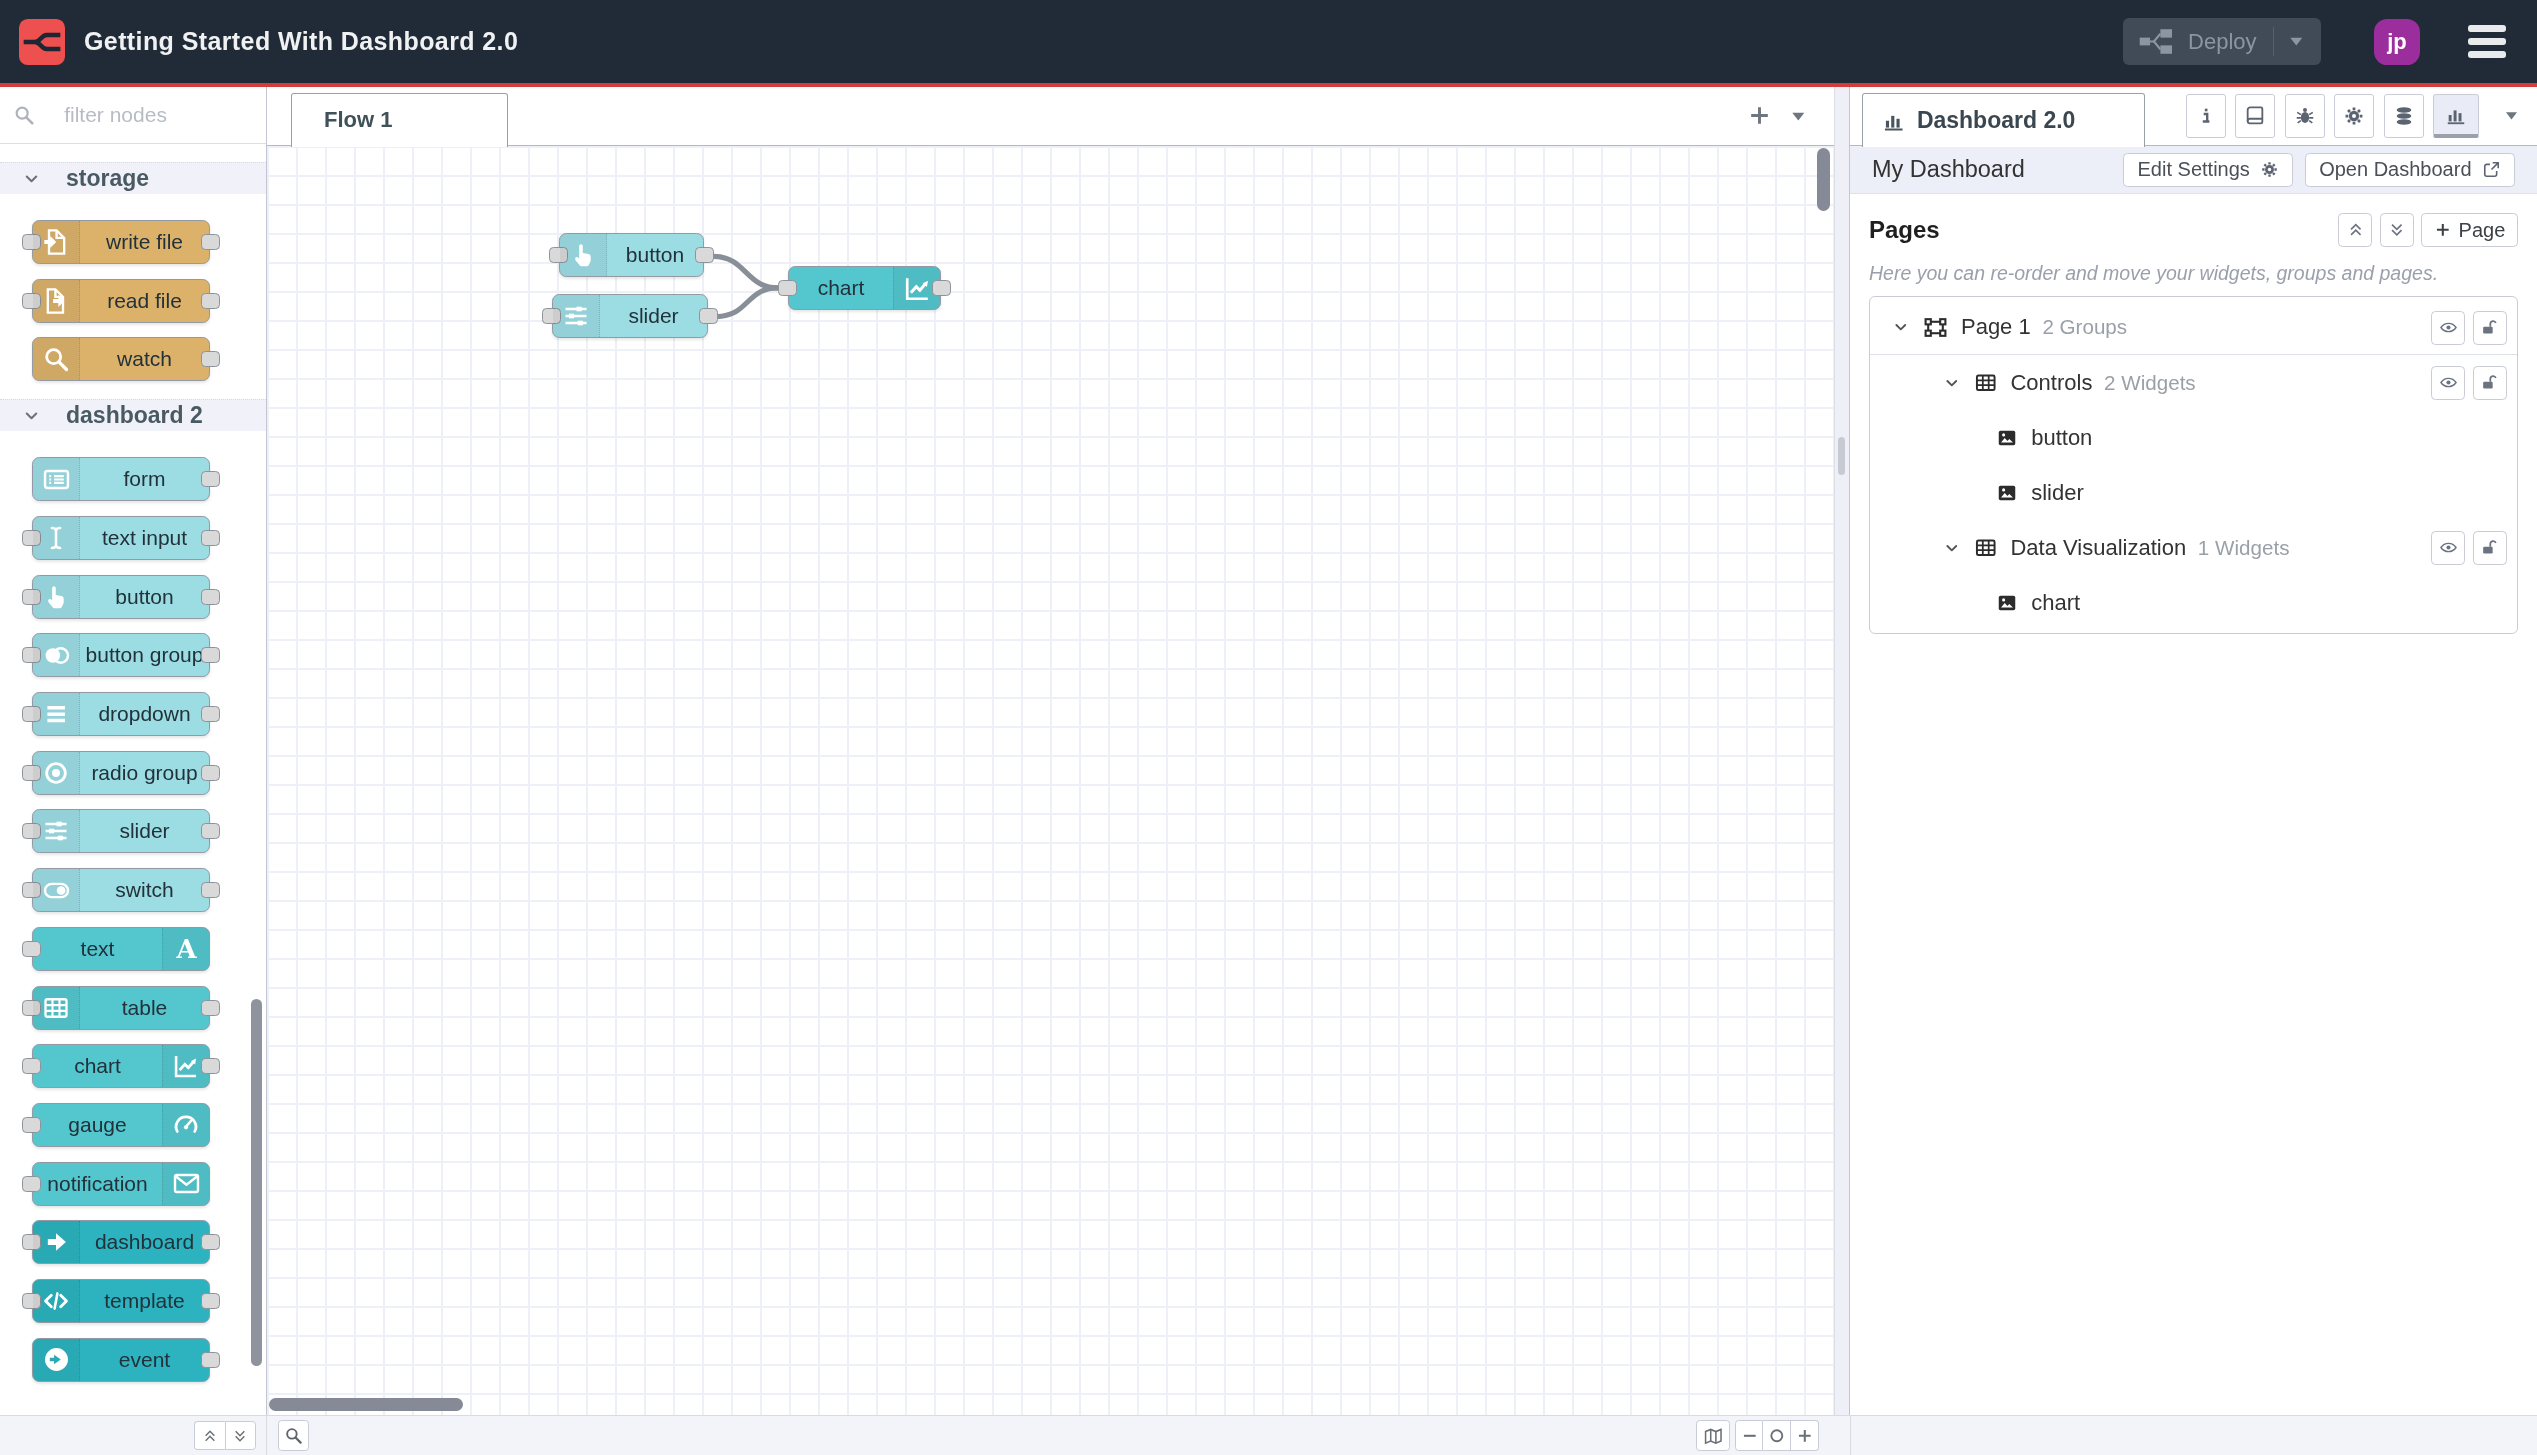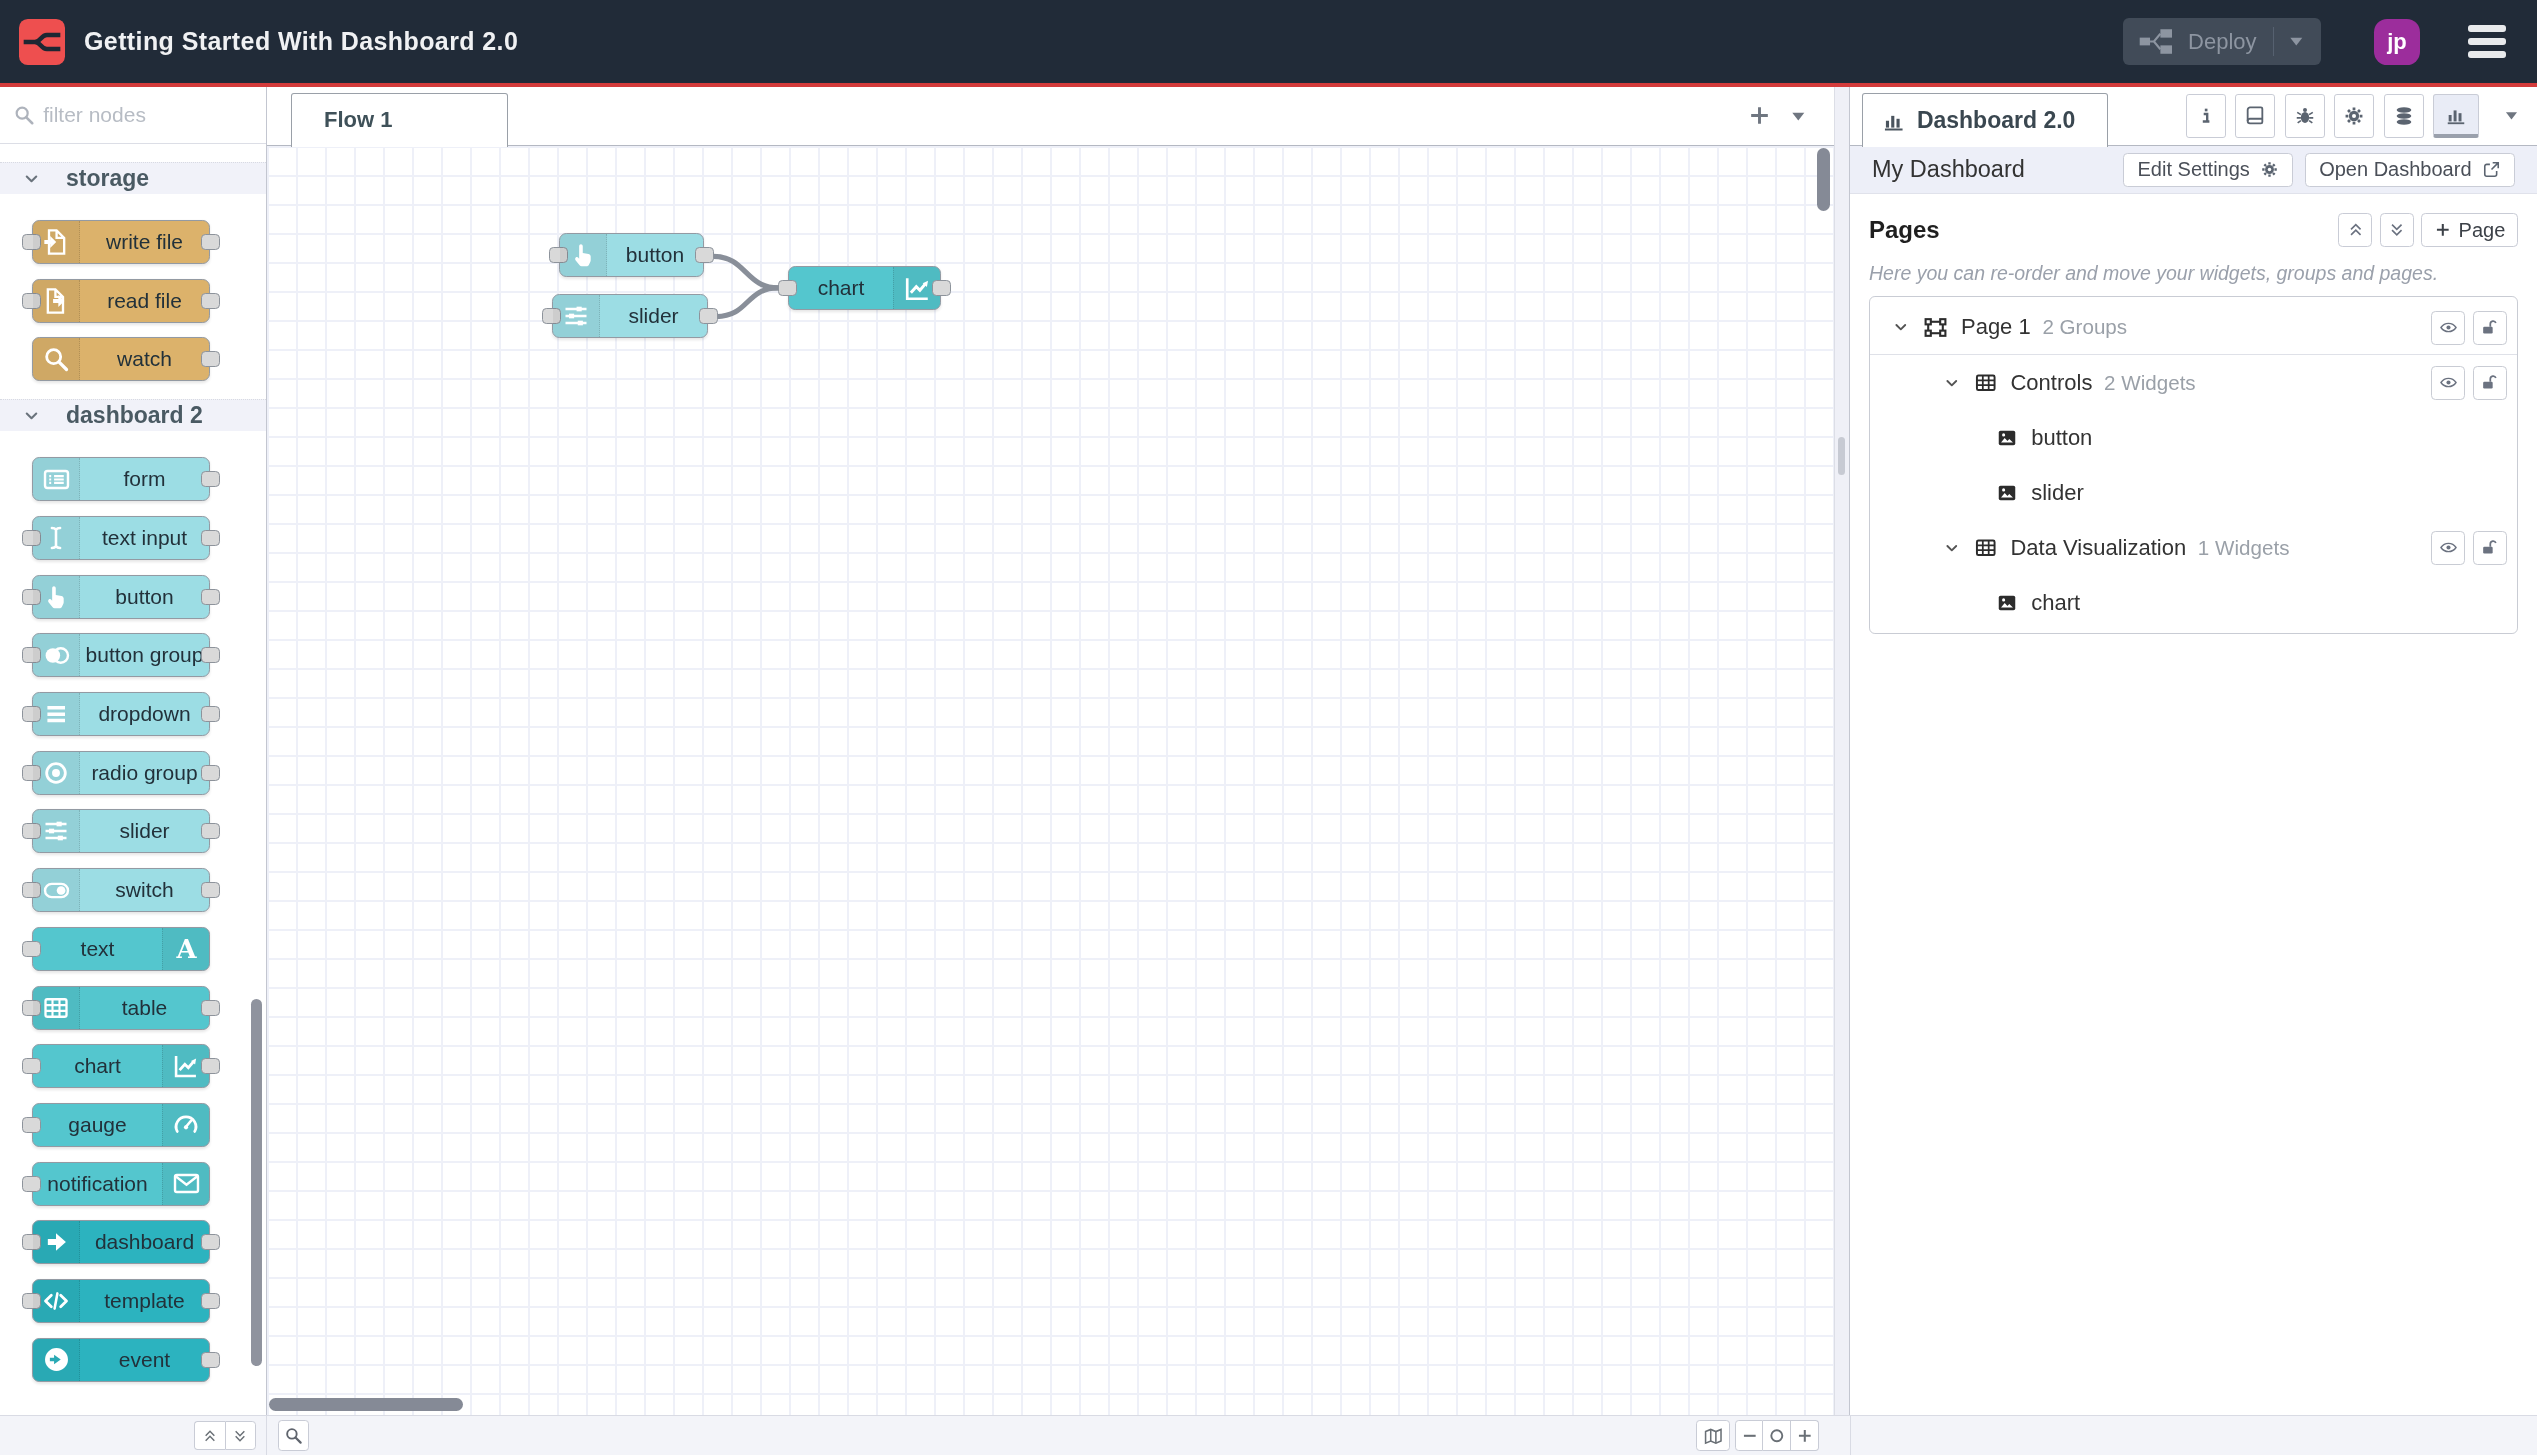--- a/index.html
+++ b/index.html
@@ -20,21 +20,21 @@
   .deploy-sep { width:1.5px; height:29px; background:#566170; margin-right:11.7px; }
   .avatar { width:46px; height:46px; border-radius:13.2px; background:#9c2d9c; color:#fff; font-size:22px;
     font-weight:bold; display:flex; align-items:center; justify-content:center; margin-left:53px; }
   .hamburger { margin-left:48px; display:flex; flex-direction:column; gap:6.6px; width:38px; }
   .hamburger span { height:6.6px; border-radius:2.9px; background:#e8eaec; }
 
   
   .palette { position:absolute; top:87px; left:0; width:267px; bottom:40px; background:#fff;
     border-right:1.5px solid #c3c6d0; overflow:hidden; }
   .search-row { height:57px; border-bottom:1.5px solid #dcdee6; display:flex; align-items:center;
-    padding:0 13.2px; gap:6px; color:#aeb3bc; }
+    padding:0 13.2px; gap:27px; color:#aeb3bc; }
   .search-row input { border:none; outline:none; font-size:21px; color:#555; width:100%; background:transparent; }
   .search-row input::placeholder { color:#b7bcc4; }
   .cat-header { margin-top:17.6px; border-top:1.5px dotted #d8dae2; background:#f1f2f9; height:32px;
     display:flex; align-items:center; padding-left:22px; color:#4a5a63; font-weight:bold; font-size:23px; }
   .cat-header .chev { color:#6a737c; margin-right:25px; }
   .pal-list { padding-top:26.4px; }
   .pnode { position:relative; width:178px; height:44px; border:1.5px solid #939aa3; border-radius:7.3px;
     font-size:21px; color:#22313a; box-shadow:0 1.5px 2.9px rgba(0,0,0,.10); background:#ccc; }
   .pal-list .pnode { margin:0 0 14.7px 32px; }
   .c-tan   { background:#dcb26b;text-align:center; }
@@ -72,21 +72,21 @@
   .hscroll { position:absolute; bottom:3.7px; left:2.2px; width:194px; height:13.2px; background:#858a96; border-radius:6.6px; }
 
   
   .splitter { position:absolute; top:87px; bottom:40px; left:1834px; width:16px; background:#eff0f7;
     border-left:1.5px solid #dcdee6; border-right:1.5px solid #c3c6d0; }
   .split-handle { position:absolute; left:2.9px; top:350px; width:7.3px; height:38px; background:#c7cad3; border-radius:3.7px; }
 
   
   .sidebar { position:absolute; top:87px; right:0; width:687px; bottom:40px; background:#fff; }
   .sb-tabrow { position:relative; height:59px; background:#fff; border-bottom:1.5px solid #b4b8c2; }
-  .sb-tab { position:absolute; left:11.7px; top:5.9px; width:246px; height:54px; background:#fff; z-index:2;
+  .sb-tab { position:absolute; left:11.7px; top:5.9px; width:283px; height:54px; background:#fff; z-index:2;
     border:1.5px solid #9aa0a8; border-bottom:none; border-radius:2.9px 2.9px 0 0; display:flex; align-items:center;
     gap:11.7px; padding-left:19px; font-weight:bold; font-size:23px; color:#3a4750; }
   .sb-tab .ticn { color:#4a545e; }
   .sb-iconbtns { position:absolute; right:58px; top:7.3px; display:flex; gap:9.5px; align-items:flex-start; }
   .ibtn { width:40px; height:44px; border:1.5px solid #c9ccd6; border-radius:2.9px; background:#fff; color:#5b6470;
     display:flex; align-items:center; justify-content:center; }
   .ibtn.active { width:46px; background:#e9ecf6; border-bottom:4.4px solid #9aa0ac; }
   .sb-caret { position:absolute; right:16px; top:19px; color:#6f7680; }
   .sb-strip { height:48px; background:#edeff8; border-bottom:1.5px solid #e0e2eb; display:flex; align-items:center; padding:0 22px; }
   .sb-strip-title { font-size:23.5px; color:#333; }

